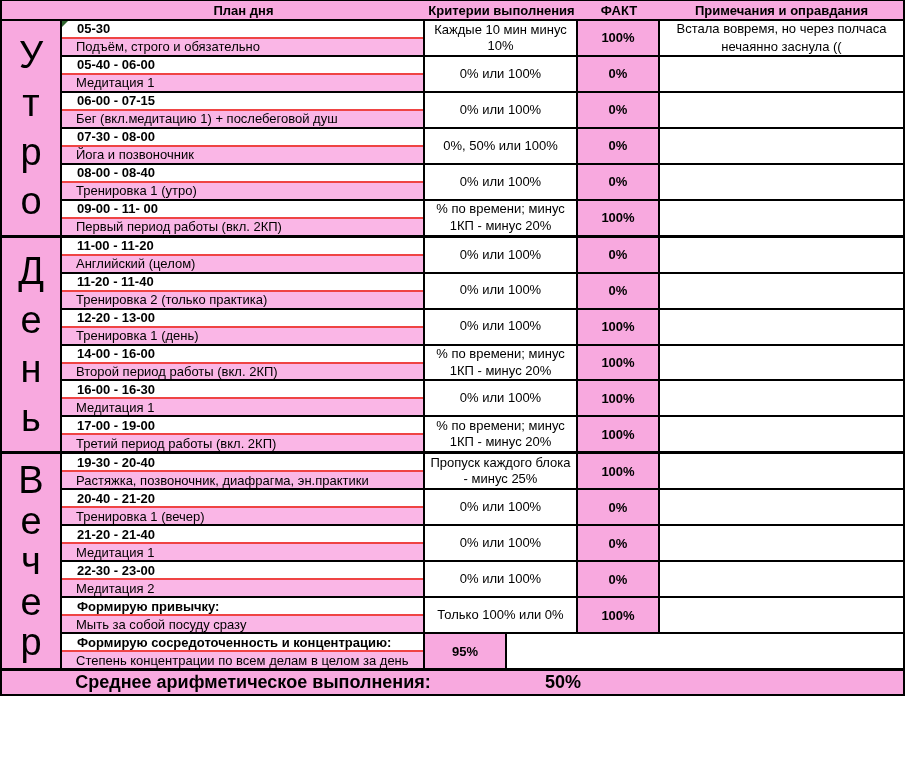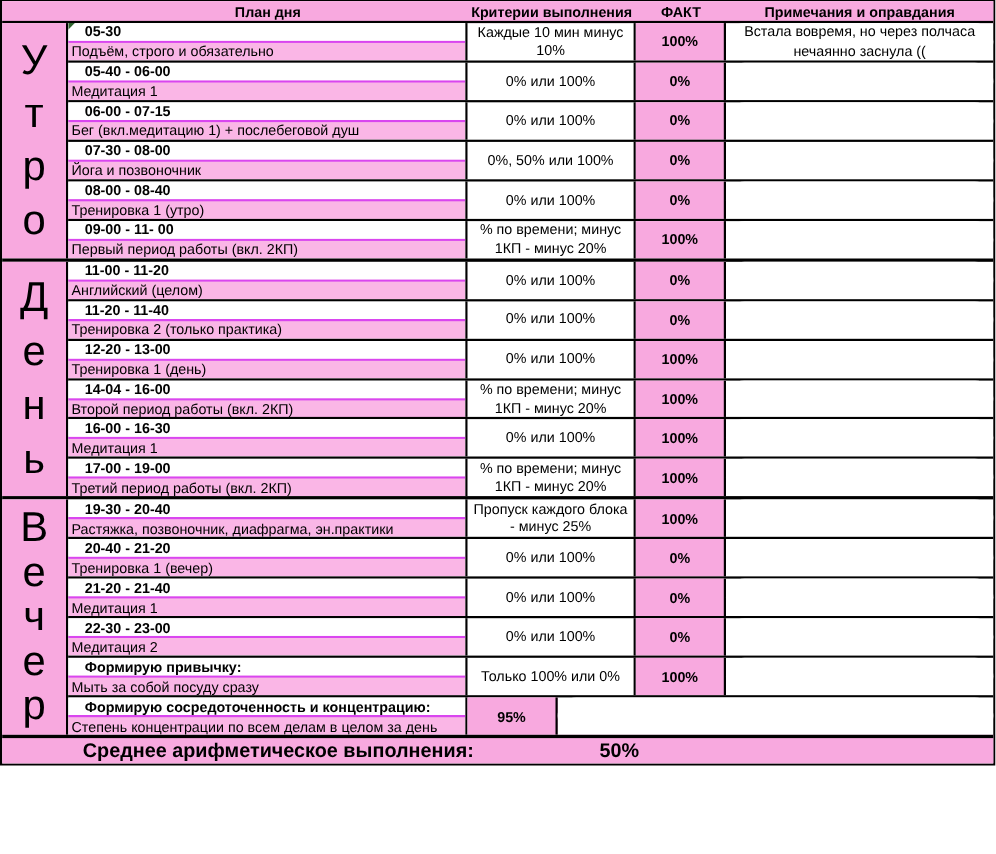--- a/index.html
+++ b/index.html
@@ -53,23 +53,23 @@
   .time {
     flex: 1; position: relative;
     background: #fff;
     display: flex; align-items: center;
     font-weight: bold; font-size: 13px;
     padding-left: 15px; white-space: nowrap; overflow: hidden;
   }
   .activity {
     flex: 1;
     background: var(--row-pink, #FAB6E6);
-    border-top: 2px solid #d946ef;
+    border-top: 2px solid #ef4444;
     display: flex; align-items: center;
-    font-size: 13px; padding-left: 3px;
+    font-size: 13px; padding-left: 14px;
     white-space: nowrap; overflow: hidden;
   }
   .criteria {
     flex: 0 0 153px;
     border-right: 2px solid #000;
     display: flex; align-items: center; justify-content: center;
     text-align: center; font-size: 13px; line-height: 1.25;
     padding: 0 2px;
   }
   .fact {
@@ -211,21 +211,21 @@
             <div class="plan">
               <div class="time">12-20 - 13-00</div>
               <div class="activity">Тренировка 1 (день)</div>
             </div>
             <div class="criteria">0% или 100%</div>
             <div class="fact">100%</div>
             <div class="note"></div>
           </div>
           <div class="pair">
             <div class="plan">
-              <div class="time">14-04 - 16-00</div>
+              <div class="time">14-00 - 16-00</div>
               <div class="activity">Второй период работы (вкл. 2КП)</div>
             </div>
             <div class="criteria">% по времени; минус 1КП - минус 20%</div>
             <div class="fact">100%</div>
             <div class="note"></div>
           </div>
           <div class="pair">
             <div class="plan">
               <div class="time">16-00 - 16-30</div>
               <div class="activity">Медитация 1</div>

